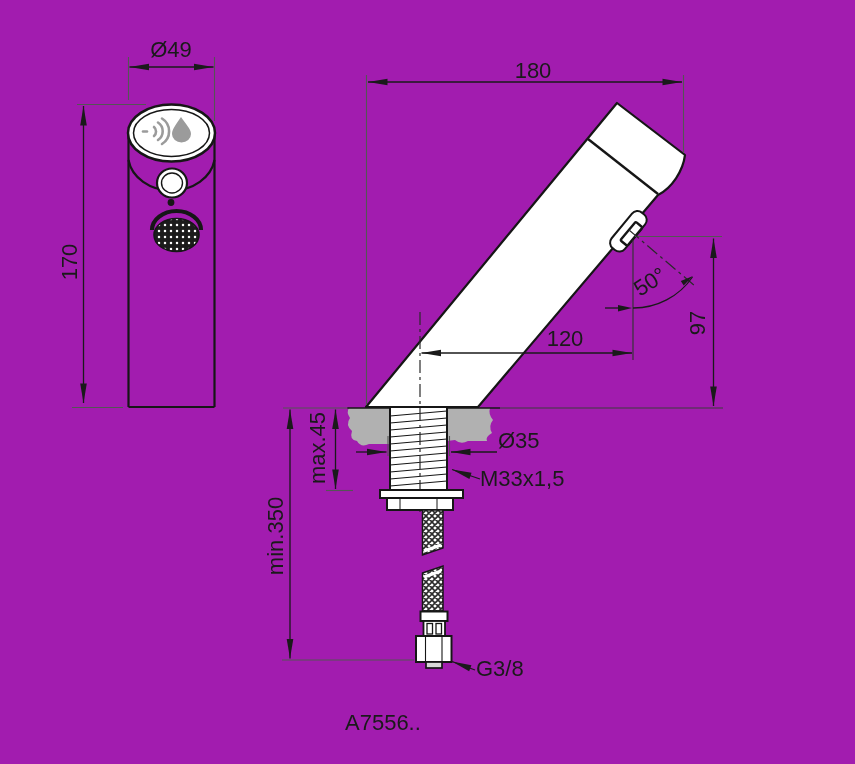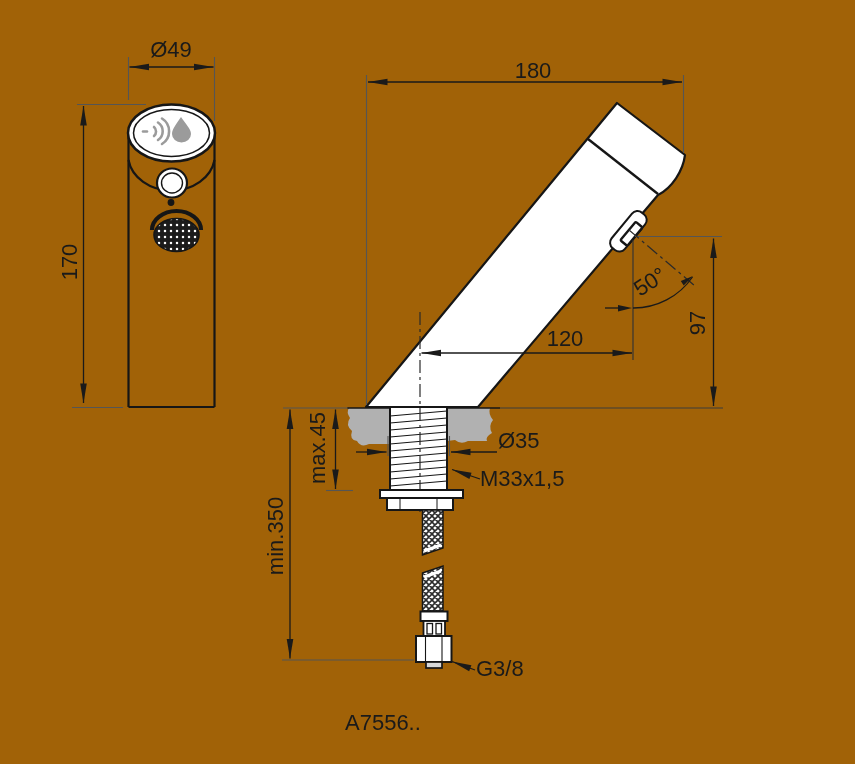--- a/index.html
+++ b/index.html
@@ -1,16 +1,16 @@
 <!DOCTYPE html>
 <html><head>
 <meta charset="utf-8">
 <style>
   html,body{margin:0;padding:0;background:#ffffff;}
-  .canvas{position:relative;width:855px;height:764px;background:#a16207;overflow:hidden;
+  .canvas{position:relative;width:855px;height:764px;background:#a21caf;overflow:hidden;
           font-family:"Liberation Sans", sans-serif;}
   svg{position:absolute;left:0;top:0;}
   text{font-family:"Liberation Sans", sans-serif;font-size:22px;fill:#1a1a1a;}
   .outline{fill:#ffffff;stroke:#161616;stroke-width:2.2;stroke-linejoin:round;}
   .stroke2{fill:none;stroke:#161616;stroke-width:2.2;}
   .thin{stroke:#555555;stroke-width:1.1;fill:none;}
   .dim{stroke:#1a1a1a;stroke-width:1.3;fill:none;}
   .dashdot{stroke:#2a2a2a;stroke-width:1.2;fill:none;stroke-dasharray:13 4 3 4;}
   .gray-fill{fill:#b1b1b1;stroke:none;}
   .icon-gray{stroke:#9b9b9b;fill:none;stroke-width:2.6;stroke-linecap:round;}

